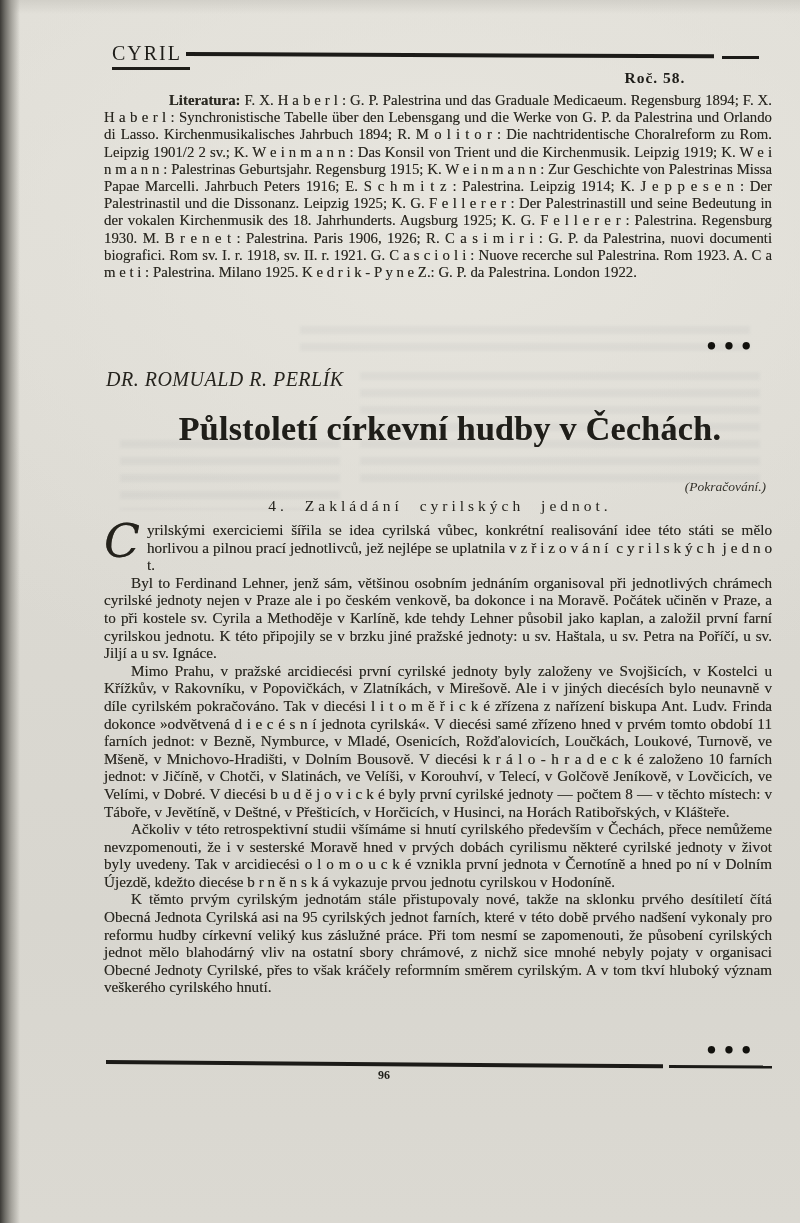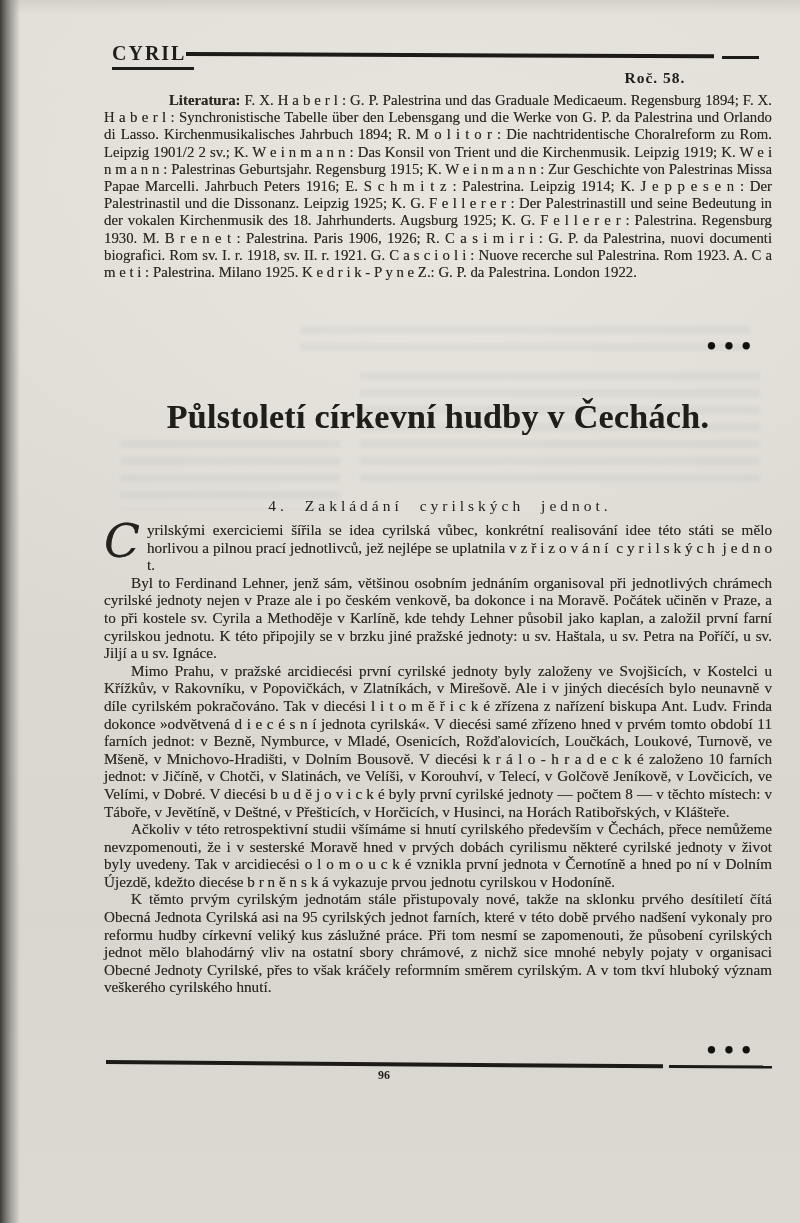--- a/index.html
+++ b/index.html
@@ -20,21 +20,21 @@
     position:absolute;left:0;top:0;width:20px;height:1223px;
     background:linear-gradient(90deg,#3b3a36 0px,#6f6e68 5px,#a3a19a 11px,rgba(163,161,154,0) 20px);
   }
   .bleed{
     position:absolute;pointer-events:none;opacity:.55;filter:blur(1.4px);
     background:repeating-linear-gradient(180deg, rgba(112,122,132,0.12) 0 8px, rgba(0,0,0,0) 8px 17px);
   }
   
   .masthead{
     position:absolute;left:112px;top:42px;
-    font-size:20px;font-weight:bold;letter-spacing:2px;color:#1e1d19;
+    font-size:20px;font-weight:normal;letter-spacing:2px;color:#1e1d19;
     border-bottom:3.5px solid #1e1d19;padding:0 8px 2px 0;
   }
   .rule-long{position:absolute;left:186px;top:52px;width:528px;height:4px;background:#1c1b18;transform:rotate(0.25deg);transform-origin:left center;}
   .rule-short{position:absolute;left:722px;top:56px;width:37px;height:3px;background:#1c1b18;}
   .volume{position:absolute;left:560px;top:69px;width:190px;text-align:center;font-weight:bold;font-size:15.5px;letter-spacing:1px;color:#1e1d19;}
   
   .literatura{
     position:absolute;left:104px;top:92px;width:668px;margin:0;
     font-size:14.8px;line-height:17.2px;text-align:justify;text-indent:26px;
     color:#2a2821;text-shadow:0 0 .4px rgba(42,40,33,.55);
@@ -47,21 +47,21 @@
     font-family:"DejaVu Sans",sans-serif;line-height:1;
   }
   .dots-top{top:337px;}
   .dots-bottom{top:1041px;}
   
   .author{
     position:absolute;left:106px;top:368px;
     font-style:italic;font-size:20px;letter-spacing:.5px;color:#26241e;
   }
   .title{
-    position:absolute;left:104px;top:398px;width:668px;margin:0;
+    position:absolute;left:104px;top:398px;width:668px;margin:12px;
     text-align:center;font-size:34px;font-weight:600;letter-spacing:.3px;
     color:#1f1e19;text-shadow:0 0 .5px rgba(31,30,25,.5);
   }
   .subtitle{
     position:absolute;left:104px;top:449px;width:668px;text-align:center;
     font-weight:bold;font-size:15.5px;letter-spacing:.5px;word-spacing:3px;color:#24221c;
   }
   .continuation{
     position:absolute;left:104px;top:479px;width:662px;text-align:right;
     font-style:italic;font-size:13.5px;color:#33312a;
@@ -104,21 +104,23 @@
 
   <div class="masthead">CYRIL</div>
   <div class="rule-long"></div>
   <div class="rule-short"></div>
   <div class="volume">Roč. 58.</div>
 
   <p class="literatura"><span class="lit-label">Literatura:</span><span> F. X. H a b e r l :  G. P. Palestrina und das Graduale Medicaeum. Regensburg 1894; F. X. H a b e r l :  Synchronistische Tabelle über den Lebensgang und die Werke von G. P. da Palestrina und Orlando di Lasso. Kirchenmusikalisches Jahrbuch 1894; R. M o l i t o r :  Die nachtridentische Choralreform zu Rom. Leipzig 1901/2 2 sv.; K. W e i n m a n n :  Das Konsil von Trient und die Kirchenmusik. Leipzig 1919; K. W e i n m a n n :  Palestrinas Geburtsjahr. Regensburg 1915; K. W e i n m a n n :  Zur Geschichte von Palestrinas Missa Papae Marcelli. Jahrbuch Peters 1916; E. S c h m i t z :  Palestrina. Leipzig 1914; K. J e p p e s e n :  Der Palestrinastil und die Dissonanz. Leipzig 1925; K. G. F e l l e r e r :  Der Palestrinastill und seine Bedeutung in der vokalen Kirchenmusik des 18. Jahrhunderts. Augsburg 1925; K. G. F e l l e r e r :  Palestrina. Regensburg 1930. M. B r e n e t :  Palestrina. Paris 1906, 1926; R. C a s i m i r i :  G. P. da Palestrina, nuovi documenti biografici. Rom sv. I. r. 1918, sv. II. r. 1921. G. C a s c i o l i :  Nuove recerche sul Palestrina. Rom 1923. A. C a m e t i :  Palestrina. Milano 1925. K e d r i k - P y n e  Z.: G. P. da Palestrina. London 1922.</span></p>
 
   <div class="dots dots-top">•••</div>
 
+  <div class="author">DR. ROMUALD R. PERLÍK</div>
   <h1 class="title">Půlstoletí církevní hudby v Čechách.</h1>
+  <div class="continuation">(Pokračování.)</div>
   <h2 class="section-heading">4. Zakládání cyrilských jednot.</h2>
 
   <div class="body-text">
     <p class="p first"><span class="dropcap">C</span><span>yrilskými exerciciemi šířila se idea cyrilská vůbec, konkrétní realisování idee této státi se mělo horlivou a pilnou prací jednotlivců, jež nejlépe se uplatnila v&nbsp;z ř i z o v á n í &nbsp;c y r i l s k ý c h &nbsp;j e d n o t.</span></p>
     <p>Byl to Ferdinand Lehner, jenž sám, většinou osobním jednáním organisoval při jednotlivých chrámech cyrilské jednoty nejen v Praze ale i po českém venkově, ba dokonce i na Moravě. Počátek učiněn v Praze, a to při kostele sv. Cyrila a Methoděje v Karlíně, kde tehdy Lehner působil jako kaplan, a založil první farní cyrilskou jednotu. K této připojily se v brzku jiné pražské jednoty: u sv. Haštala, u sv. Petra na Poříčí, u sv. Jiljí a u sv. Ignáce.</p>
     <p>Mimo Prahu, v pražské arcidiecési první cyrilské jednoty byly založeny ve Svojšicích, v Kostelci u Křížkův, v Rakovníku, v Popovičkách, v Zlatníkách, v Mirešově. Ale i v jiných diecésích bylo neunavně v díle cyrilském pokračováno. Tak v diecési l i t o m ě ř i c k é zřízena z nařízení biskupa Ant. Ludv. Frinda dokonce »odvětvená d i e c é s n í jednota cyrilská«. V diecési samé zřízeno hned v prvém tomto období 11 farních jednot: v Bezně, Nymburce, v Mladé, Osenicích, Rožďalovicích, Loučkách, Loukové, Turnově, ve Mšeně, v Mnichovo-Hradišti, v Dolním Bousově. V diecési k r á l o - h r a d e c k é založeno 10 farních jednot: v Jičíně, v Chotči, v Slatinách, ve Velíši, v Korouhví, v Telecí, v Golčově Jeníkově, v Lovčicích, ve Velími, v Dobré. V diecési b u d ě j o v i c k é byly první cyrilské jednoty — počtem 8 — v těchto místech: v Táboře, v Jevětíně, v Deštné, v Přešticích, v Horčicích, v Husinci, na Horách Ratibořských, v Klášteře.</p>
     <p>Ačkoliv v této retrospektivní studii všímáme si hnutí cyrilského především v Čechách, přece nemůžeme nevzpomenouti, že i v sesterské Moravě hned v prvých dobách cyrilismu některé cyrilské jednoty v život byly uvedeny. Tak v arcidiecési o l o m o u c k é vznikla první jednota v Černotíně a hned po ní v Dolním Újezdě, kdežto diecése b r n ě n s k á vykazuje prvou jednotu cyrilskou v Hodoníně.</p>
     <p>K těmto prvým cyrilským jednotám stále přistupovaly nové, takže na sklonku prvého desítiletí čítá Obecná Jednota Cyrilská asi na 95 cyrilských jednot farních, které v této době prvého nadšení vykonaly pro reformu hudby církevní veliký kus záslužné práce. Při tom nesmí se zapomenouti, že působení cyrilských jednot mělo blahodárný vliv na ostatní sbory chrámové, z nichž sice mnohé nebyly pojaty v organisaci Obecné Jednoty Cyrilské, přes to však kráčely reformním směrem cyrilským. A v tom tkví hluboký význam veškerého cyrilského hnutí.</p>
   </div>
 

